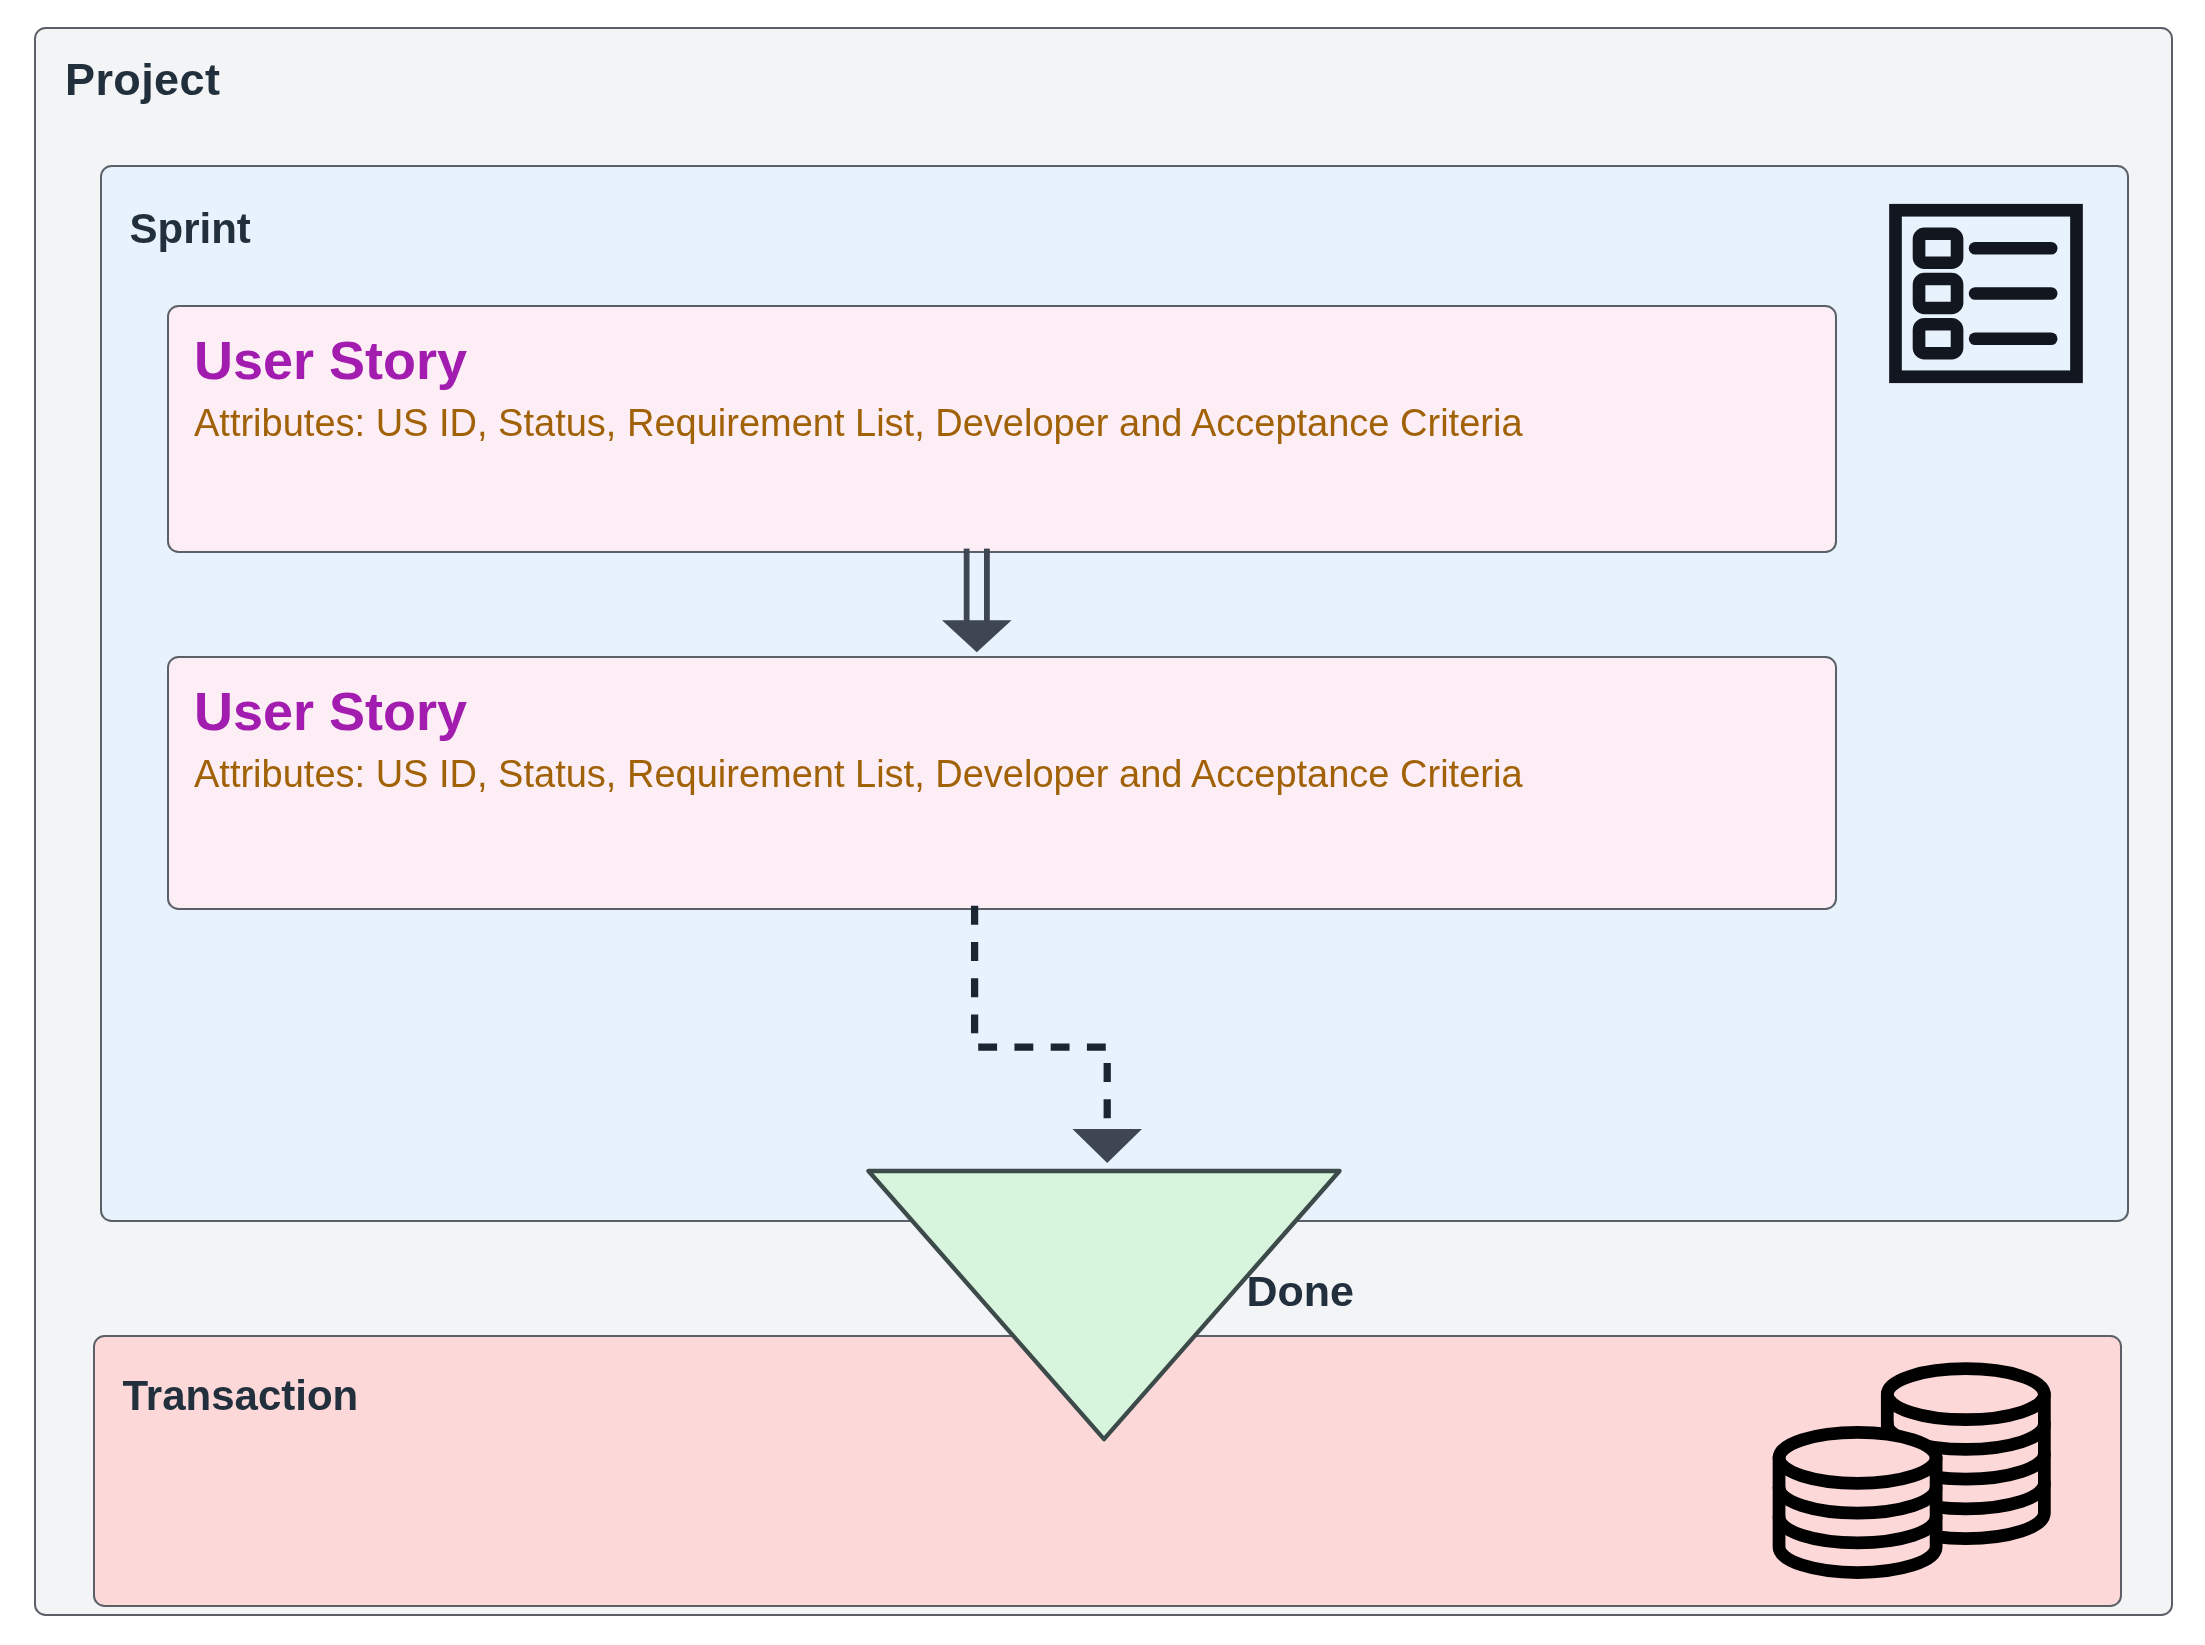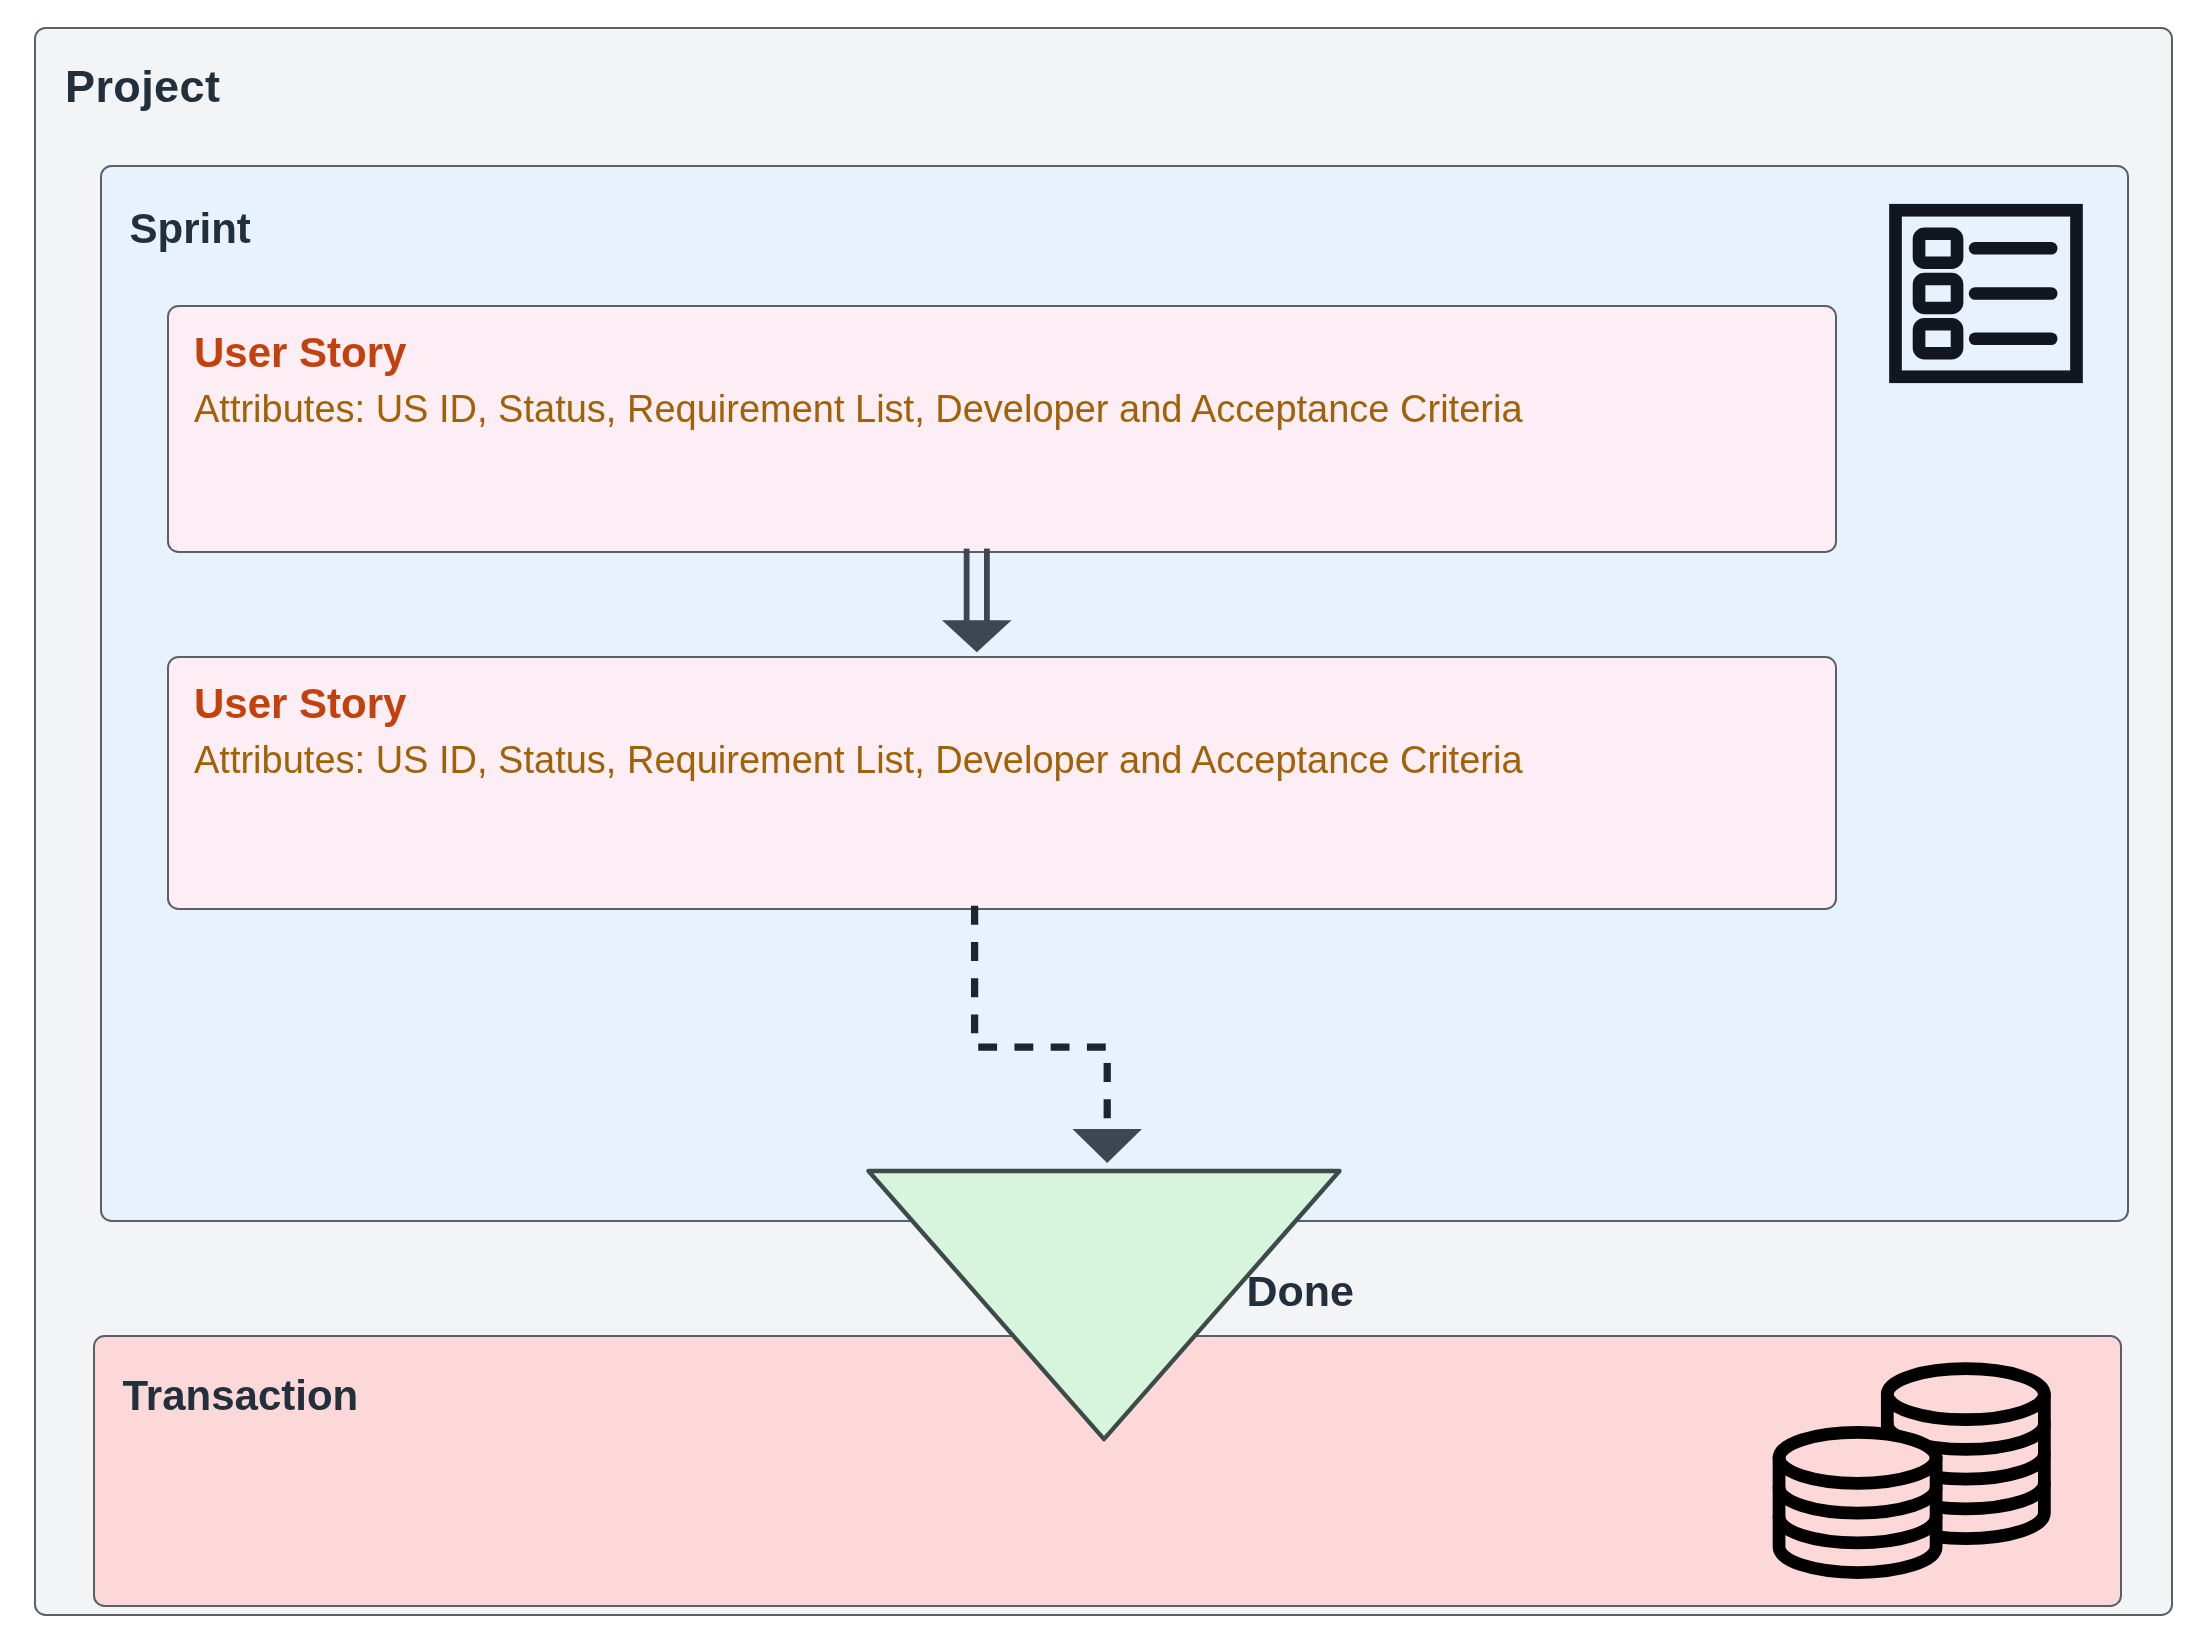--- a/index.html
+++ b/index.html
@@ -26,21 +26,21 @@
     width: 2139px;
     height: 1589px;
     background: #f3f4f5;
     border: 2.9px solid #5b6068;
     border-radius: 11.6px;
     box-sizing: border-box;
   }
   .project-title {
     position: absolute;
     left: 29px;
-    top: 32px;
+    top: 25px;
     font-size: 45px;
     font-weight: bold;
     color: #22303d;
     letter-spacing: 0.4px;
   }
 
   
   .sprint-box {
     position: absolute;
     left: 91px;
@@ -78,23 +78,23 @@
     background: #fdeef5;
     border: 2.9px solid #5b6068;
     border-radius: 11.6px;
     box-sizing: border-box;
     padding: 22px 25px 19px 25px;
   }
   .story-card.first { top: 301px; height: 248px; }
   .story-card.second { top: 652px; height: 254px; }
 
   .story-title {
-    font-size: 42px;
-    font-weight: bold;
-    color: #c2410c;
+    font-size: 54px;
+    font-weight: bold;
+    color: #a21caf;
     line-height: 1.15;
     margin-bottom: 10px;
   }
   .story-attrs {
     font-size: 38px;
     color: #a16207;
     line-height: 1.18;
     max-width: 1580px;
   }
 

